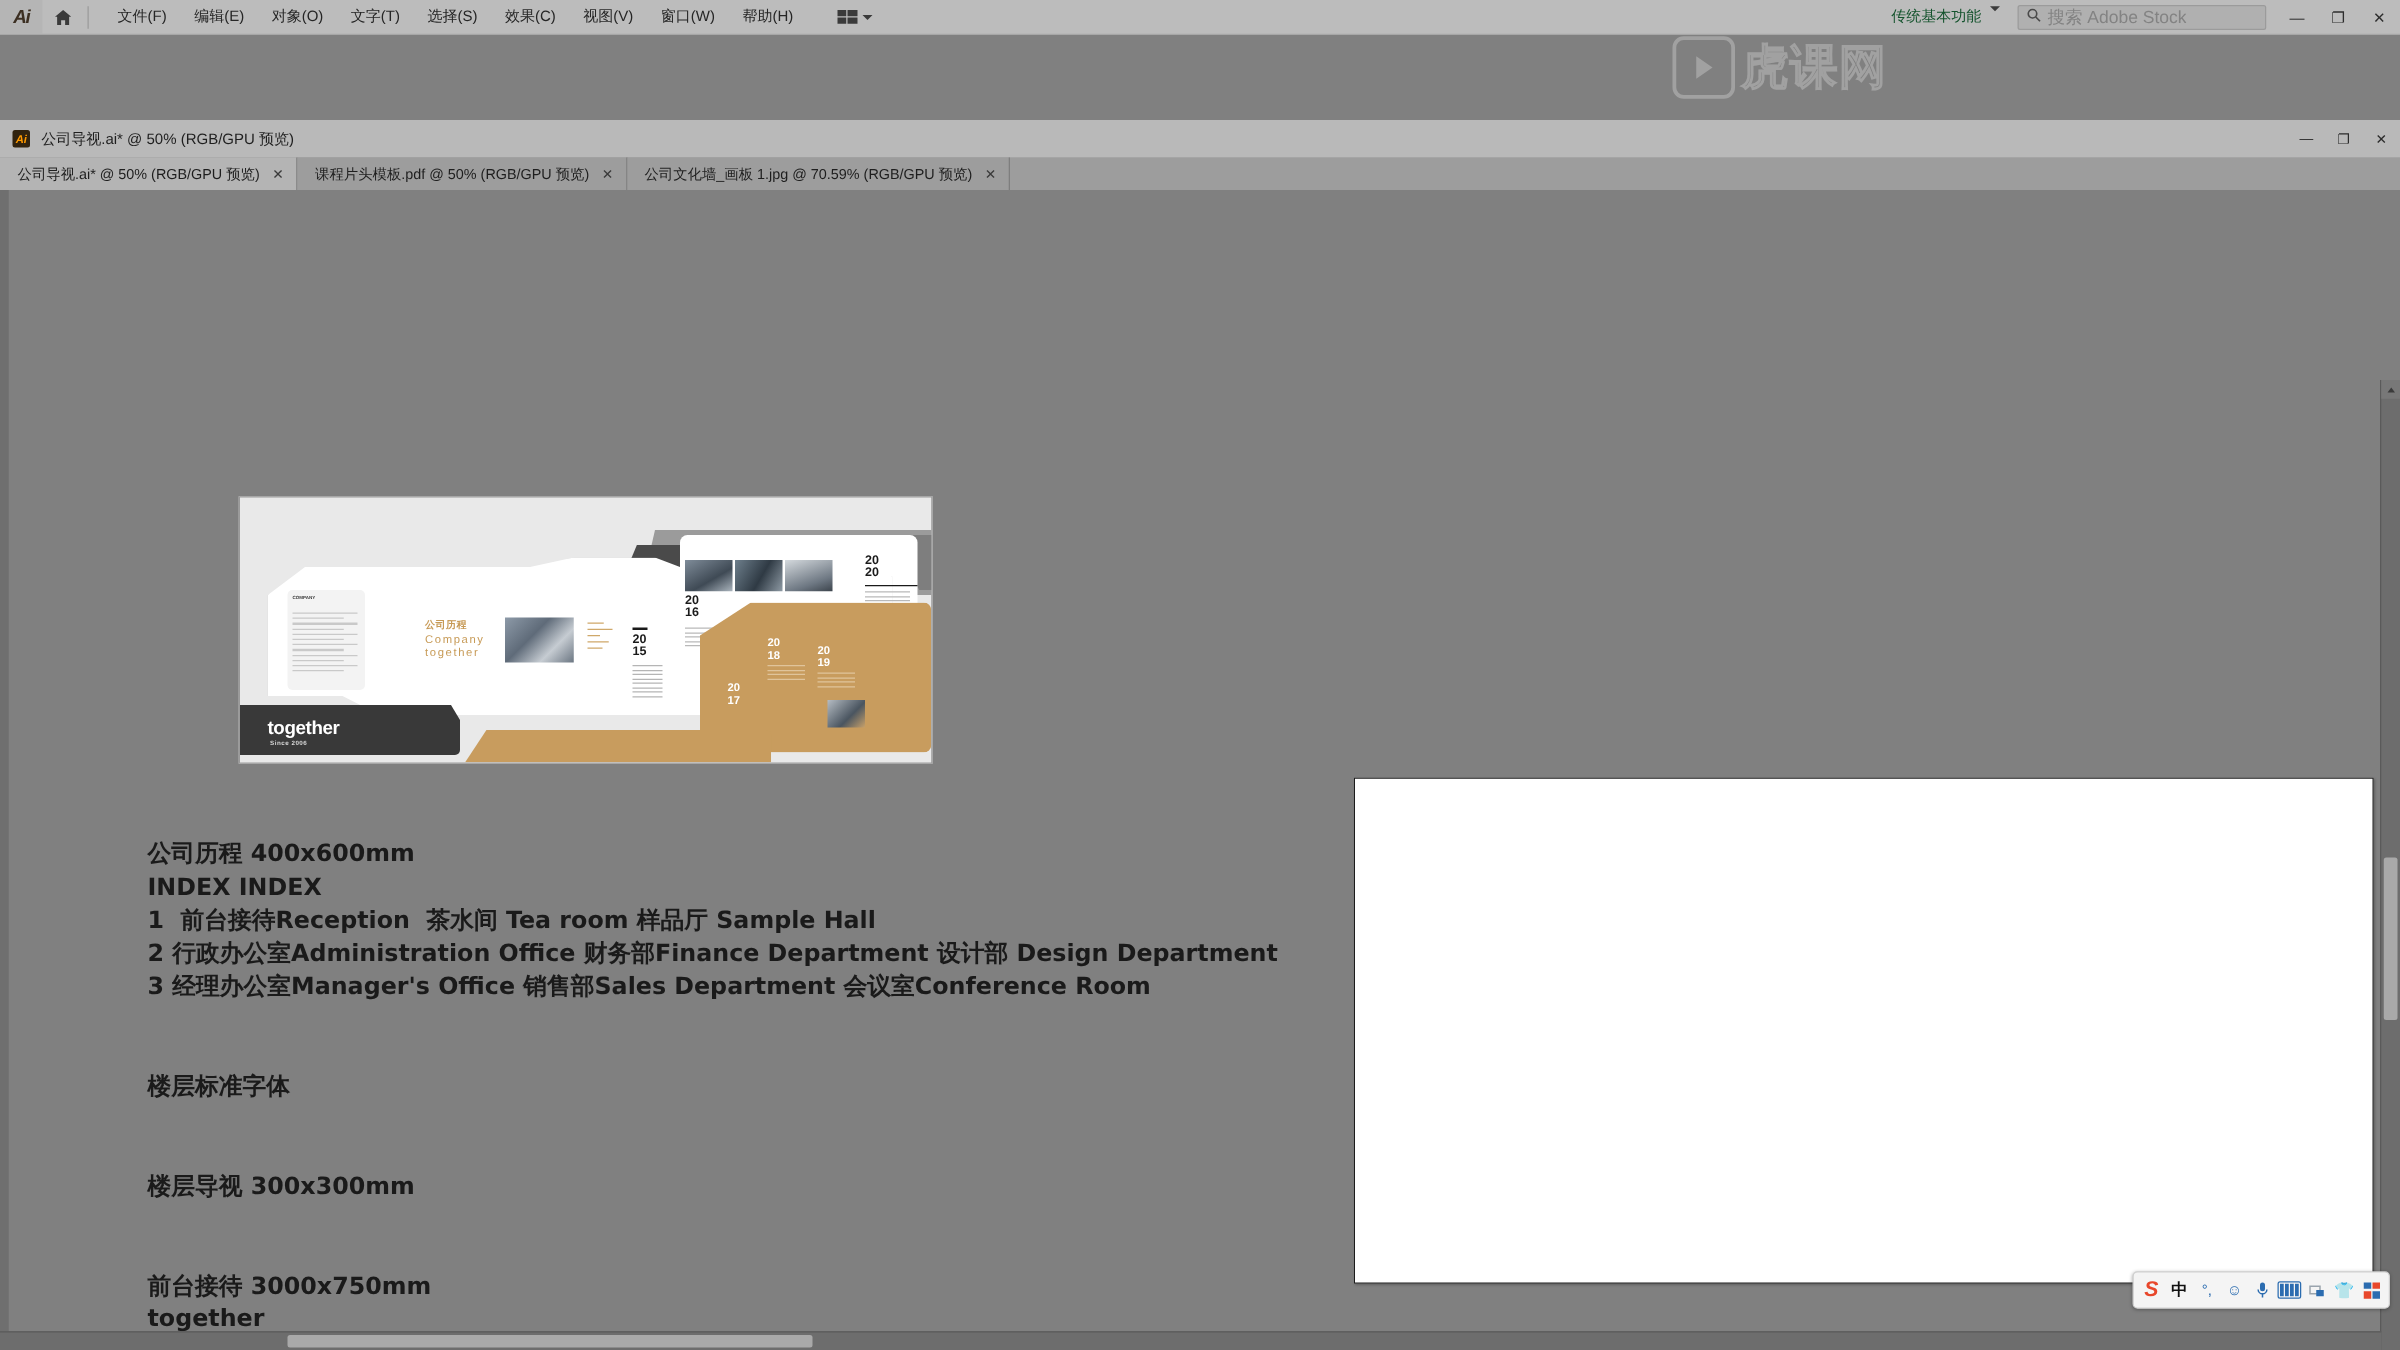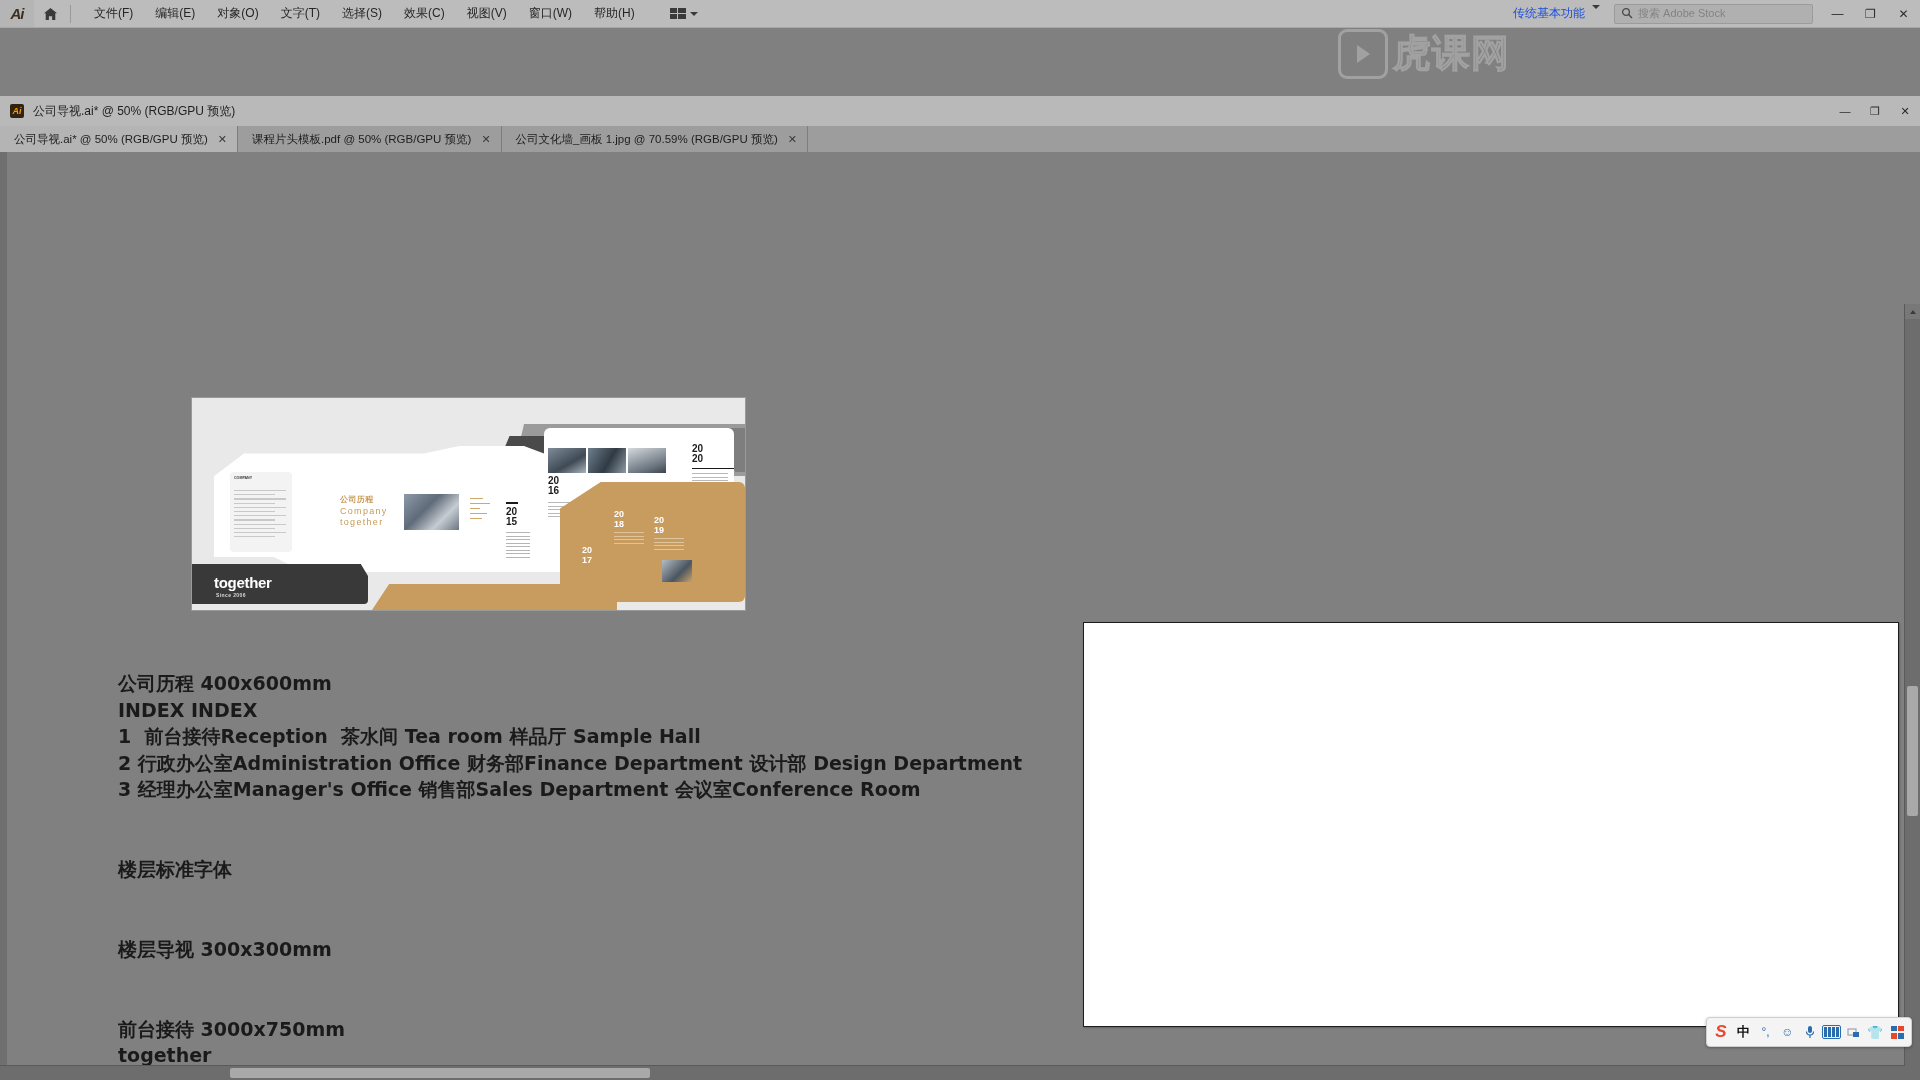--- a/index.html
+++ b/index.html
@@ -31,28 +31,28 @@
     font-size:12px;color:#262626;padding:4px 11px;white-space:nowrap;cursor:default;
   }
   .arrange-btn{
     display:flex;align-items:center;gap:4px;margin-left:18px;padding:3px 6px;
   }
   .grid-ico{display:grid;grid-template-columns:1fr 1fr;gap:1px;width:16px;height:11px;}
   .grid-ico i{background:#3a3a3a;display:block;}
   .caret{width:0;height:0;border-left:4px solid transparent;border-right:4px solid transparent;border-top:4px solid #3a3a3a;}
   .appbar-right{margin-left:auto;display:flex;align-items:center;height:27px;}
   .workspace-sel{
-    display:flex;gap:7px;font-size:12px;color:#1d4ed8;
+    display:flex;gap:7px;font-size:12px;color:#14532d;
     padding:3px 8px;margin-right:6px;
   }
   .stock-search{
     display:flex;align-items:center;gap:5px;height:18px;width:185px;
     background:#b0b0b0;border:1px solid #9b9b9b;border-radius:2px;padding:0 6px;margin-right:8px;
   }
-  .stock-search .ph{font-size:11px;color:#838383;white-space:nowrap;overflow:hidden;}
+  .stock-search .ph{font-size:14px;color:#838383;white-space:nowrap;overflow:hidden;}
   .wbtns{display:flex;align-items:stretch;height:27px;}
   .wbtn{width:33px;display:flex;align-items:center;justify-content:center;font-size:12px;color:#2d2d2d;}
 
   
   .watermark{
     position:absolute;right:38px;top:28px;display:flex;align-items:center;gap:5px;
     opacity:.30;pointer-events:none;padding-left:44px;
   }
   .wm-badge{
     width:44px;height:44px;border:3px solid #efefef;border-radius:9px;

